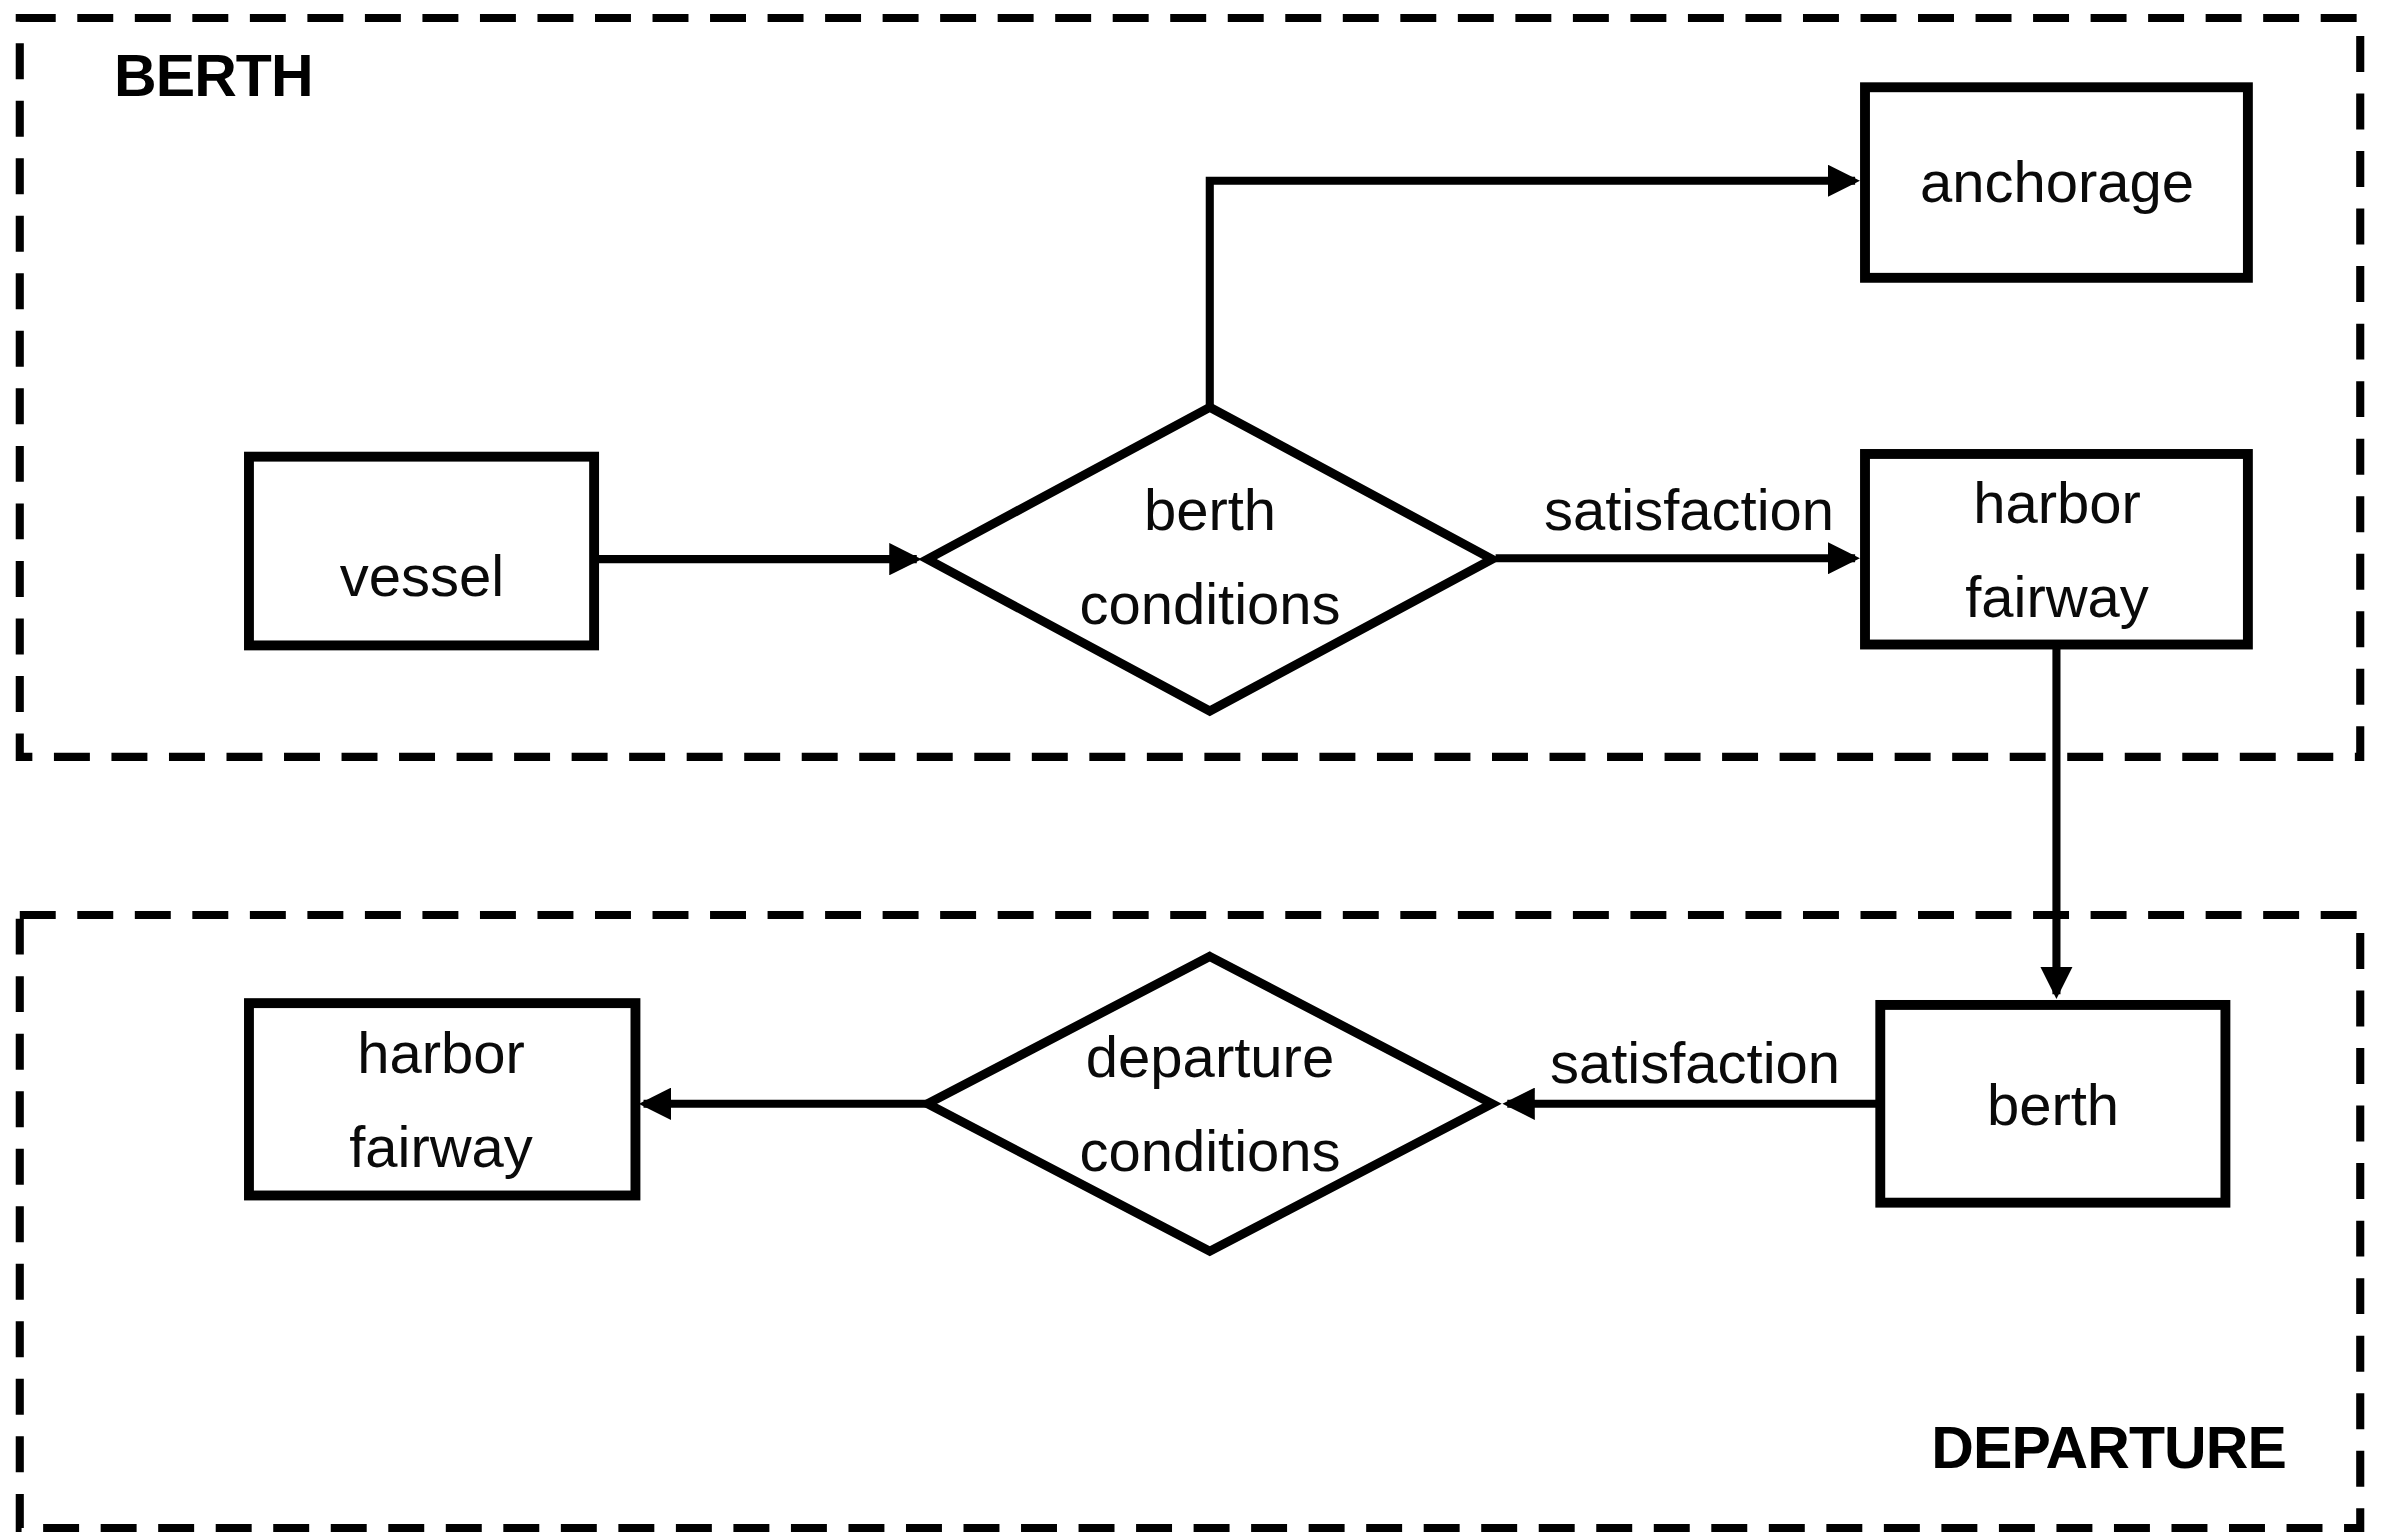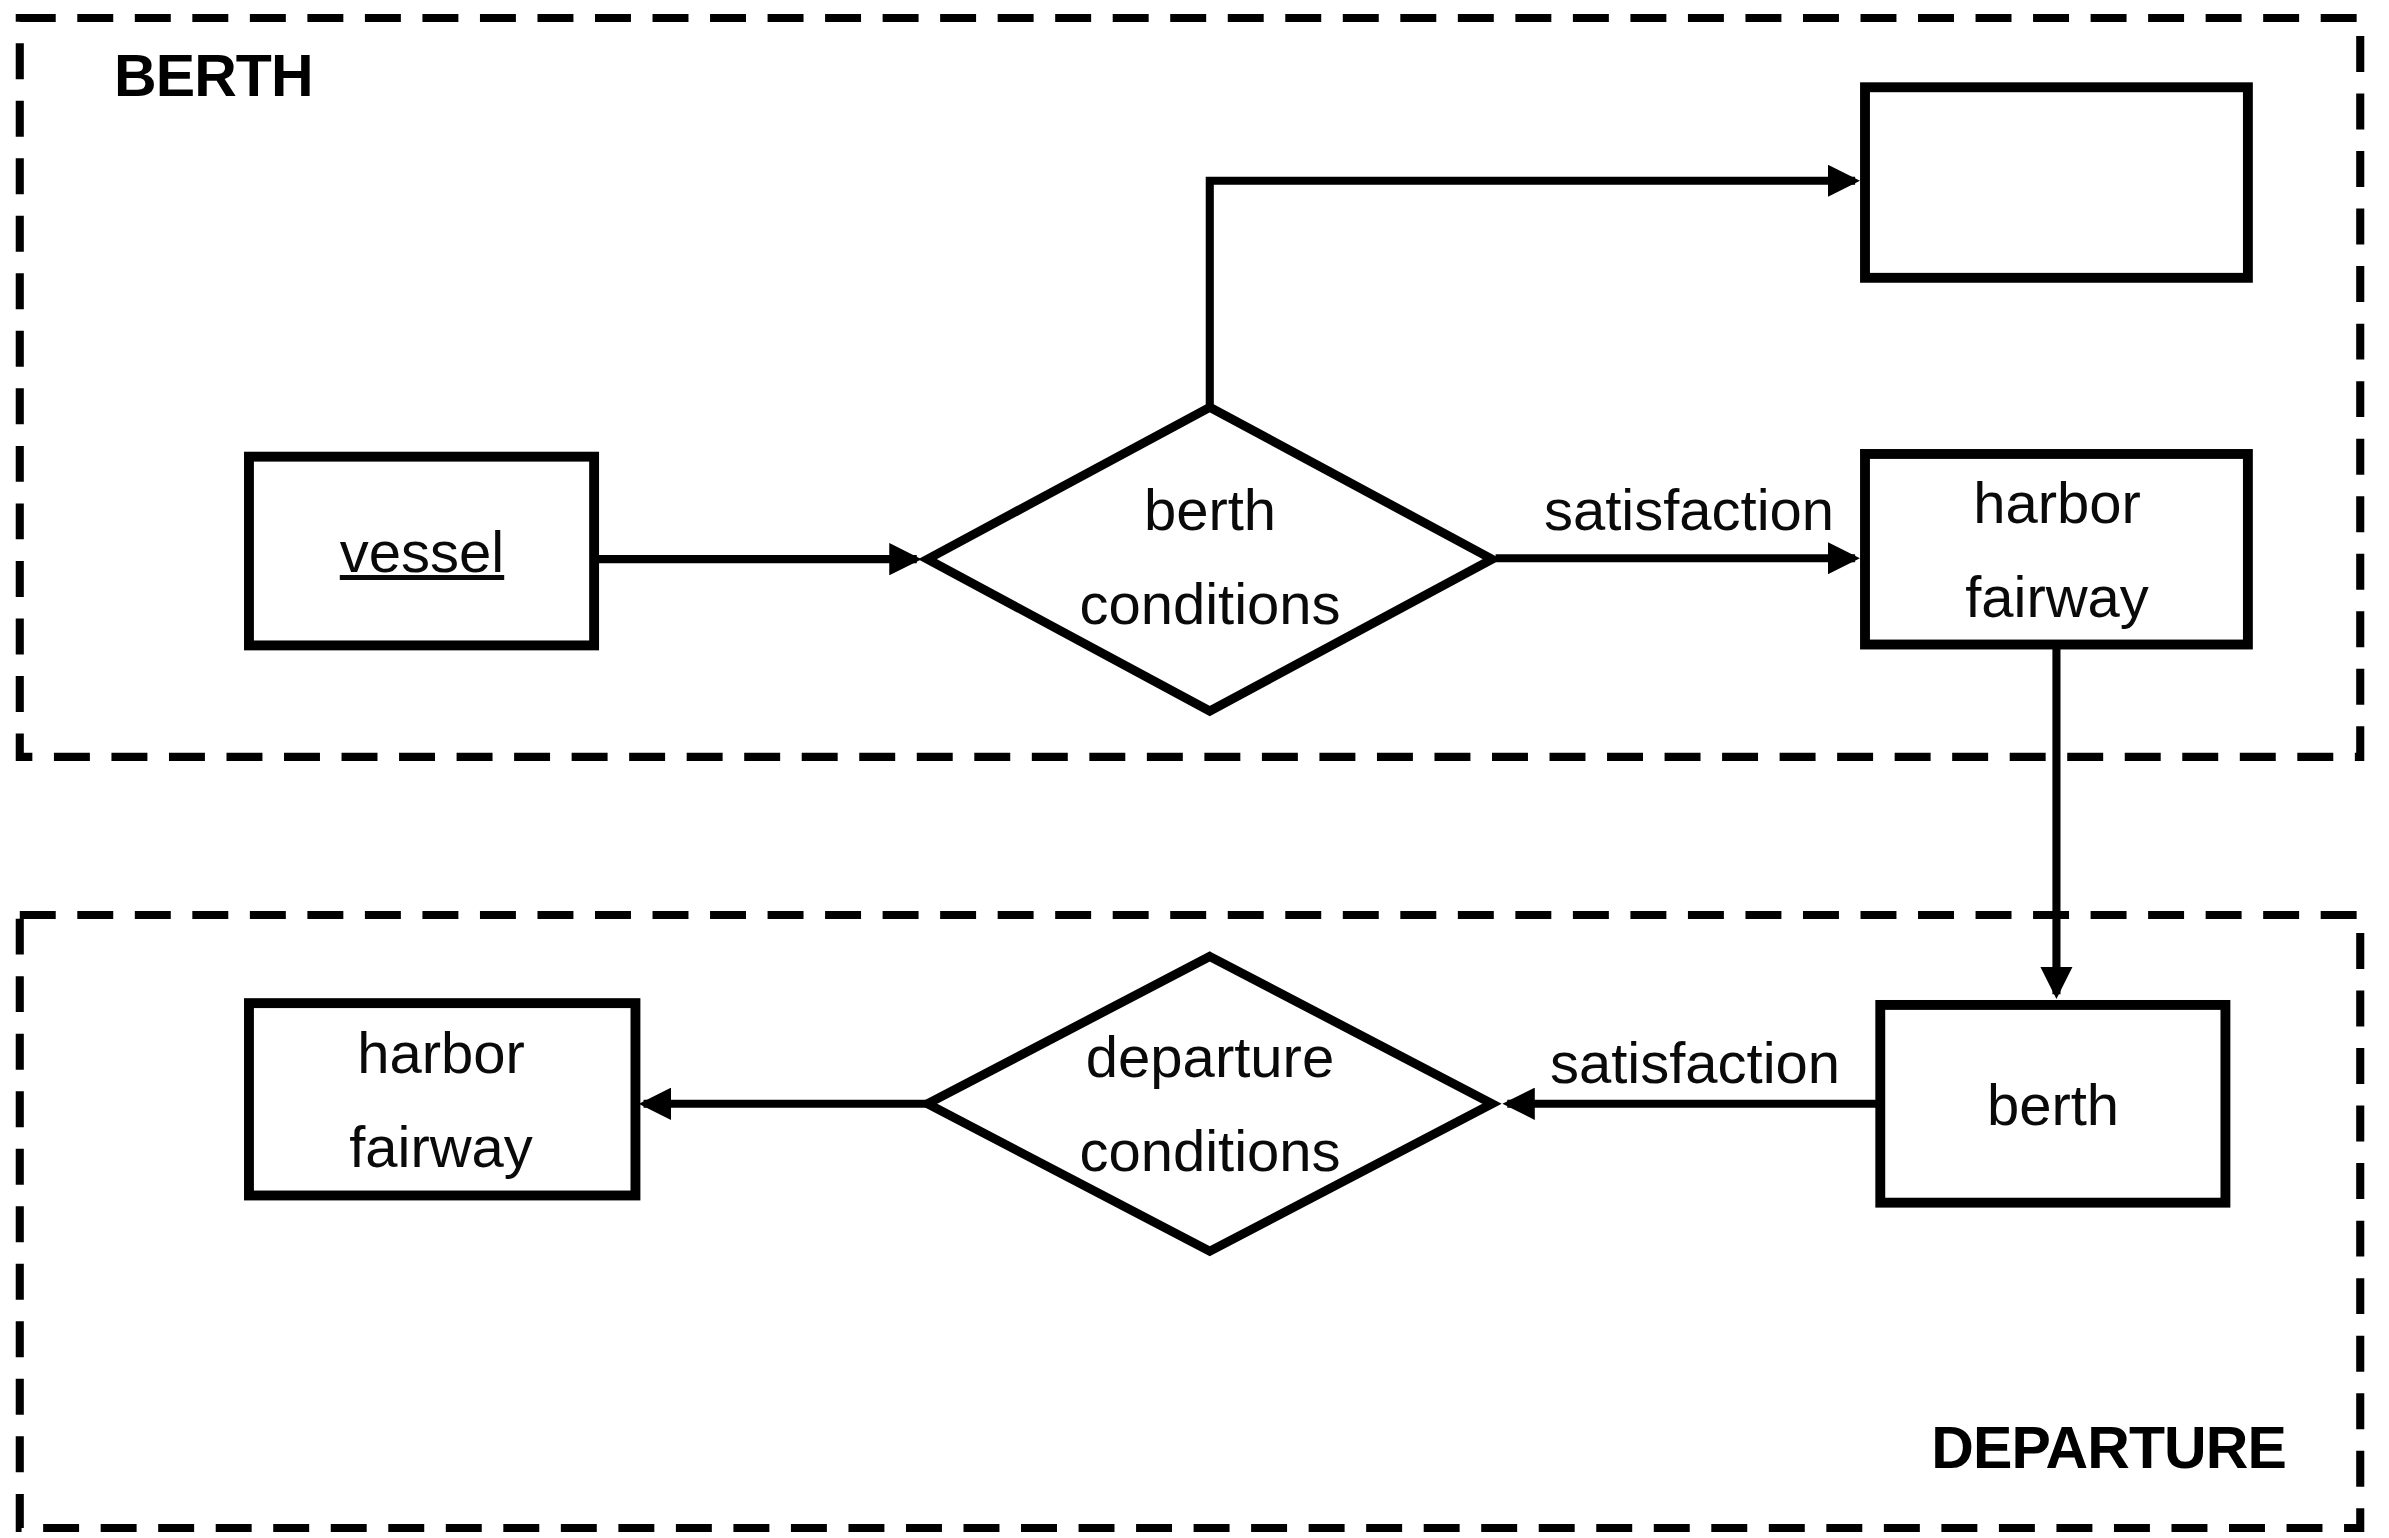--- a/index.html
+++ b/index.html
@@ -76,21 +76,22 @@
     <rect x="2092" y="1118" width="384" height="220" fill="#ffffff" stroke="#000000" stroke-width="11"></rect>
     <rect x="277" y="1116" width="430" height="214" fill="#ffffff" stroke="#000000" stroke-width="11"></rect>
 
     <polygon points="1346,453 1660,622 1346,791 1032,622" fill="#ffffff" stroke="#000000" stroke-width="10" stroke-linejoin="miter"></polygon>
     <polygon points="1346,1064 1660,1228 1346,1392 1032,1228" fill="#ffffff" stroke="#000000" stroke-width="10" stroke-linejoin="miter"></polygon>
   </svg>
 
   <div class="hdr" style="left:114px; top:47px;">BERTH</div>
   <div class="hdr right" style="left:2286px; top:1419px;">DEPARTURE</div>
 
-  <div class="lbl" style="left:422px; top:552px;text-decoration:underline;">vessel</div>
+  <div class="lbl" style="left:422px; top:576px;">vessel</div>
+  <div class="lbl" style="left:2057px; top:182px;">anchorage</div>
 
   <div class="lbl twoline" style="left:2057px; top:550px;">
     <span style="display:block">harbor</span>
     <span style="display:block">fairway</span>
   </div>
 
   <div class="lbl twoline" style="left:1210px; top:557px;">
     <span style="display:block">berth</span>
     <span style="display:block">conditions</span>
   </div>

